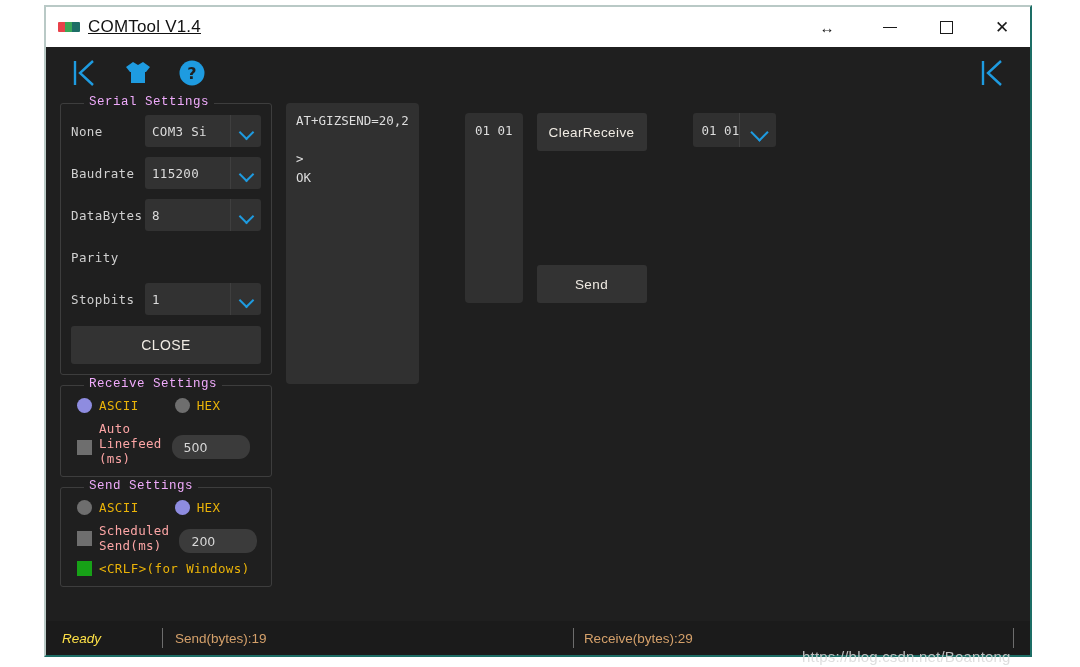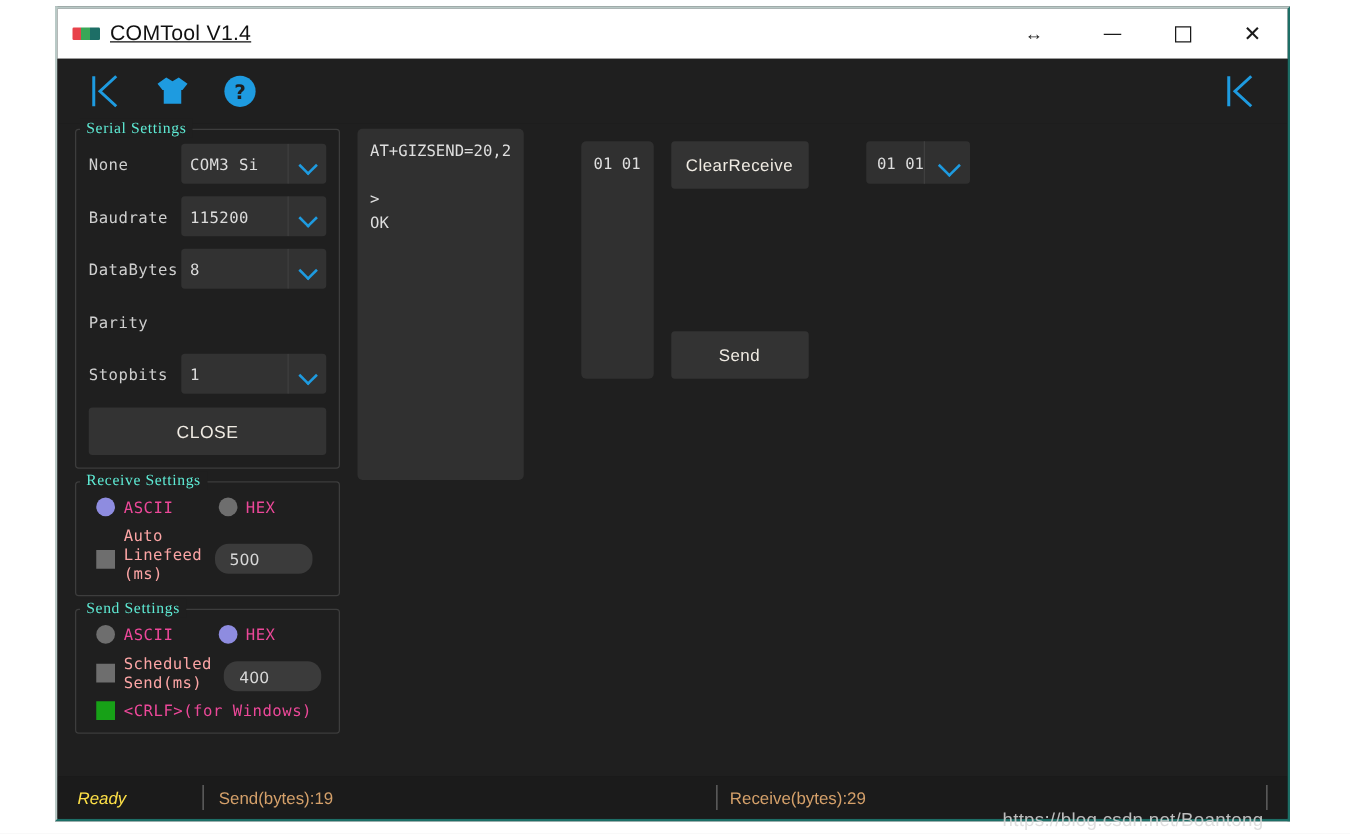--- a/index.html
+++ b/index.html
@@ -119,26 +119,26 @@
   .group {
     border: 1px solid #3d3d3d;
     border-radius: 3px;
     position: relative;
     margin-bottom: 10px;
     padding: 10px 10px 10px 10px;
     box-sizing: border-box;
   }
   .group > .g-title {
     position: absolute;
-    top: -9px; left: 3px;
+    top: -9px; left: 23px;
     background: #1f1f1f;
     padding: 0 5px;
-    font-family: Liberation Serif, serif;
-    font-size: 12.5px;
-    color: #5eead4;
+    font-family: Liberation Mono, monospace;
+    font-size: 12.5px;
+    color: #f0abfc;
     letter-spacing: .5px;
     white-space: nowrap;
   }
 
   
   .frow {
     display: flex; align-items: center;
     height: 34px;
     margin-bottom: 8px;
   }
@@ -214,21 +214,21 @@
     width: 15px; height: 15px;
     border-radius: 50%;
     background: #6e6e6e;
     flex: 0 0 auto;
     margin-right: 7px;
   }
   .radio.on { background: #8e8ce0; }
   .opt-label {
     font-family: "DejaVu Sans Mono", monospace;
     font-size: 12.5px;
-    color: #ec4899;
+    color: #eab308;
     letter-spacing: .4px;
     white-space: nowrap;
   }
   .opt-gap { width: 36px; flex: 0 0 auto; }
 
   .chk {
     width: 15px; height: 15px;
     background: #6e6e6e;
     flex: 0 0 auto;
     margin-right: 7px;
@@ -510,21 +510,21 @@
             <span class="radio on"></span>
             <span class="opt-label">HEX</span>
           </div>
 
           <div class="auto-row" style="padding-left:6px;margin-bottom:8px">
             <span class="chk" style="margin-top:8px"></span>
             <div style="flex:0 0 auto">
               <div class="auto-lbl">Scheduled</div>
               <div class="auto-lbl">Send(ms)</div>
             </div>
-            <div class="mini-input" style="width:78px;margin-left:10px;margin-top:6px">400</div>
+            <div class="mini-input" style="width:78px;margin-left:10px;margin-top:6px">200</div>
           </div>
 
           <div class="opt-row" style="padding-left:6px;margin-bottom:0">
             <span class="chk green"></span>
             <span class="opt-label">&lt;CRLF&gt;(for Windows)</span>
           </div>
         </div>
 
       </div>
 

